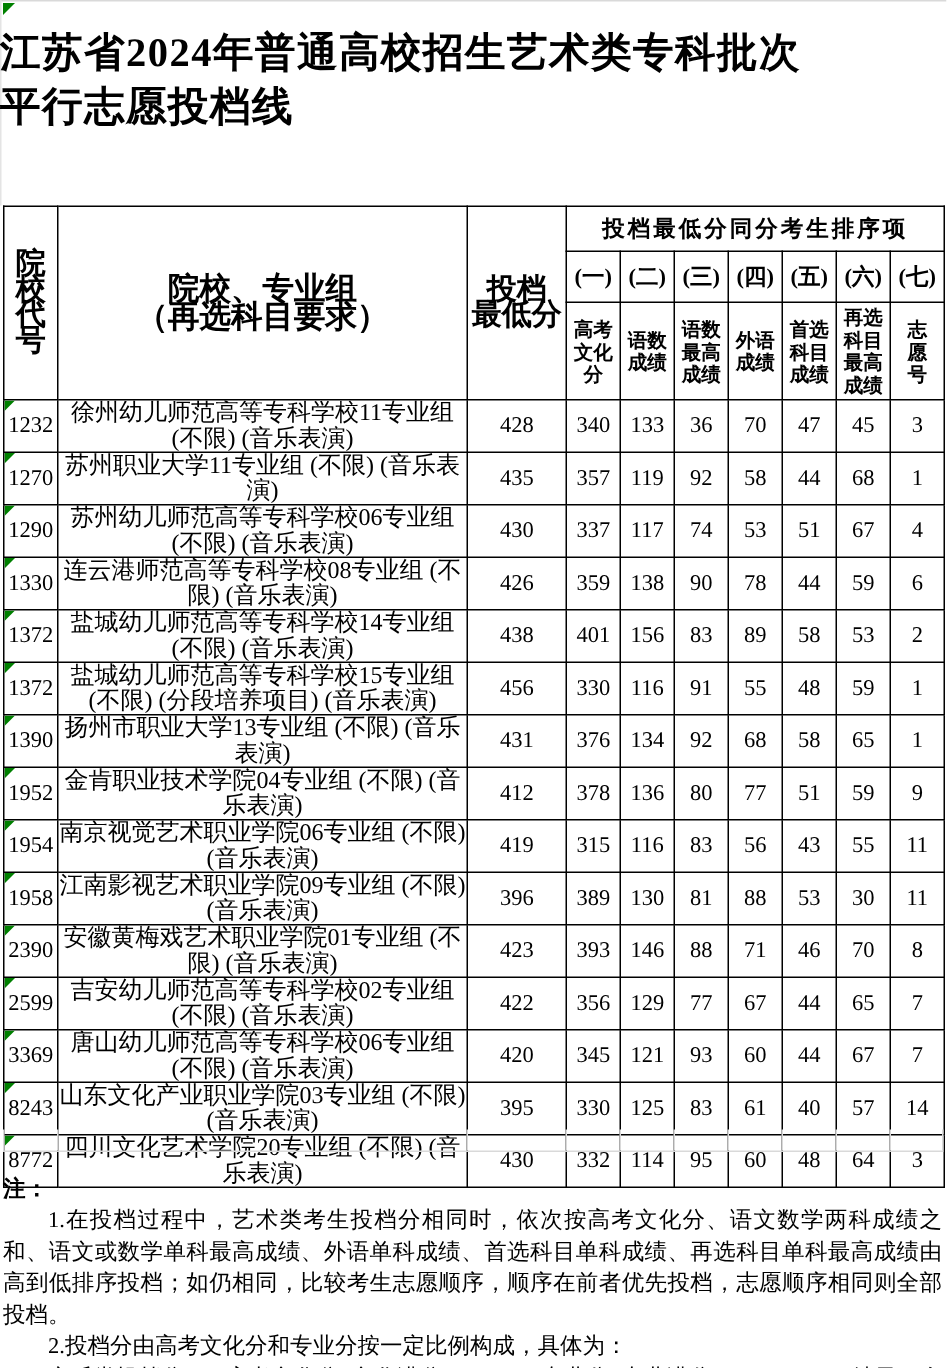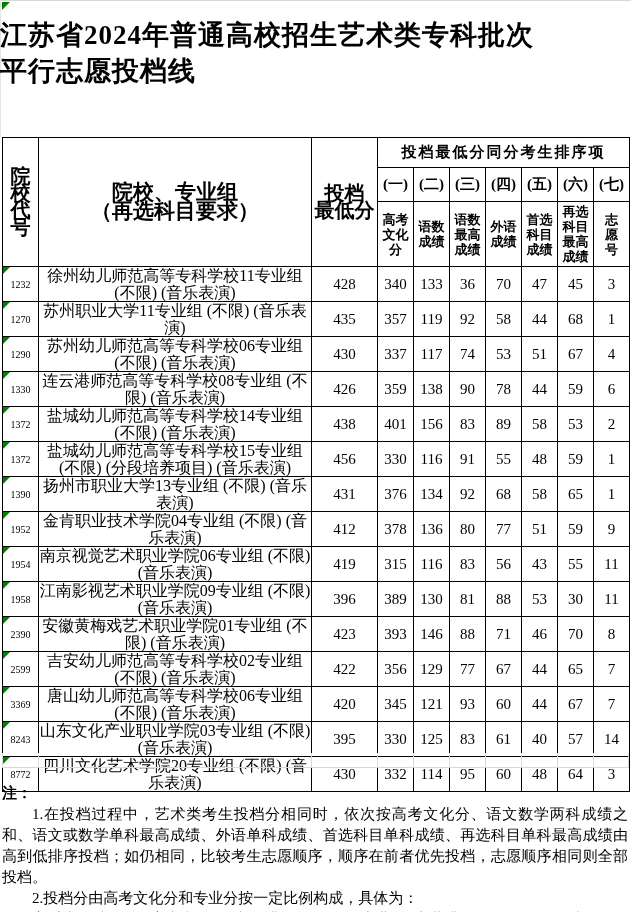--- a/index.html
+++ b/index.html
@@ -19,21 +19,21 @@
   tr.h1{height:30px;}
   tr.h2{height:34px;}
   tr.h3{height:65px;}
   .hd{font-weight:bold;white-space:pre-line;}
   .hd-group{font-weight:bold;font-size:15px;letter-spacing:2px;}
   .hd-code,.hd-score{font-size:20px;line-height:17px;}
   .hd-name{font-size:21px;line-height:19px;}
   .hd-num{font-weight:bold;font-size:15px;}
   .hd-sub{font-weight:bold;font-size:13px;line-height:15px;white-space:pre-line;}
   tr.body-row{height:24px;}
-  td.td-code{position:relative;font-size:10px;margin-top:48px;}
+  td.td-code{position:relative;font-size:15px;margin-top:48px;}
   td.td-name{text-align:left;font-size:16px;line-height:17px;padding:1px 2px 1px 3px;}
   td.td-score,td.td-item{font-size:15px;}
   .tri{position:absolute;top:0;left:0;width:0;height:0;
     border-top:7px solid #008000;border-right:7px solid transparent;}
   .ghost-row{position:absolute;top:753px;left:2px;width:627px;height:15px;display:flex;
     border-bottom:1px solid #d9d9d9;border-left:1px solid #d9d9d9;box-sizing:border-box;}
   .ghost-row div{border-right:1px solid #d9d9d9;box-sizing:border-box;height:100%;}
   .notes{position:absolute;top:783px;left:2px;width:626px;font-size:15px;line-height:21px;}
   .notes p{margin:0;text-indent:2em;text-align:justify;}
   .notes .note-label{font-weight:bold;text-indent:0;}

